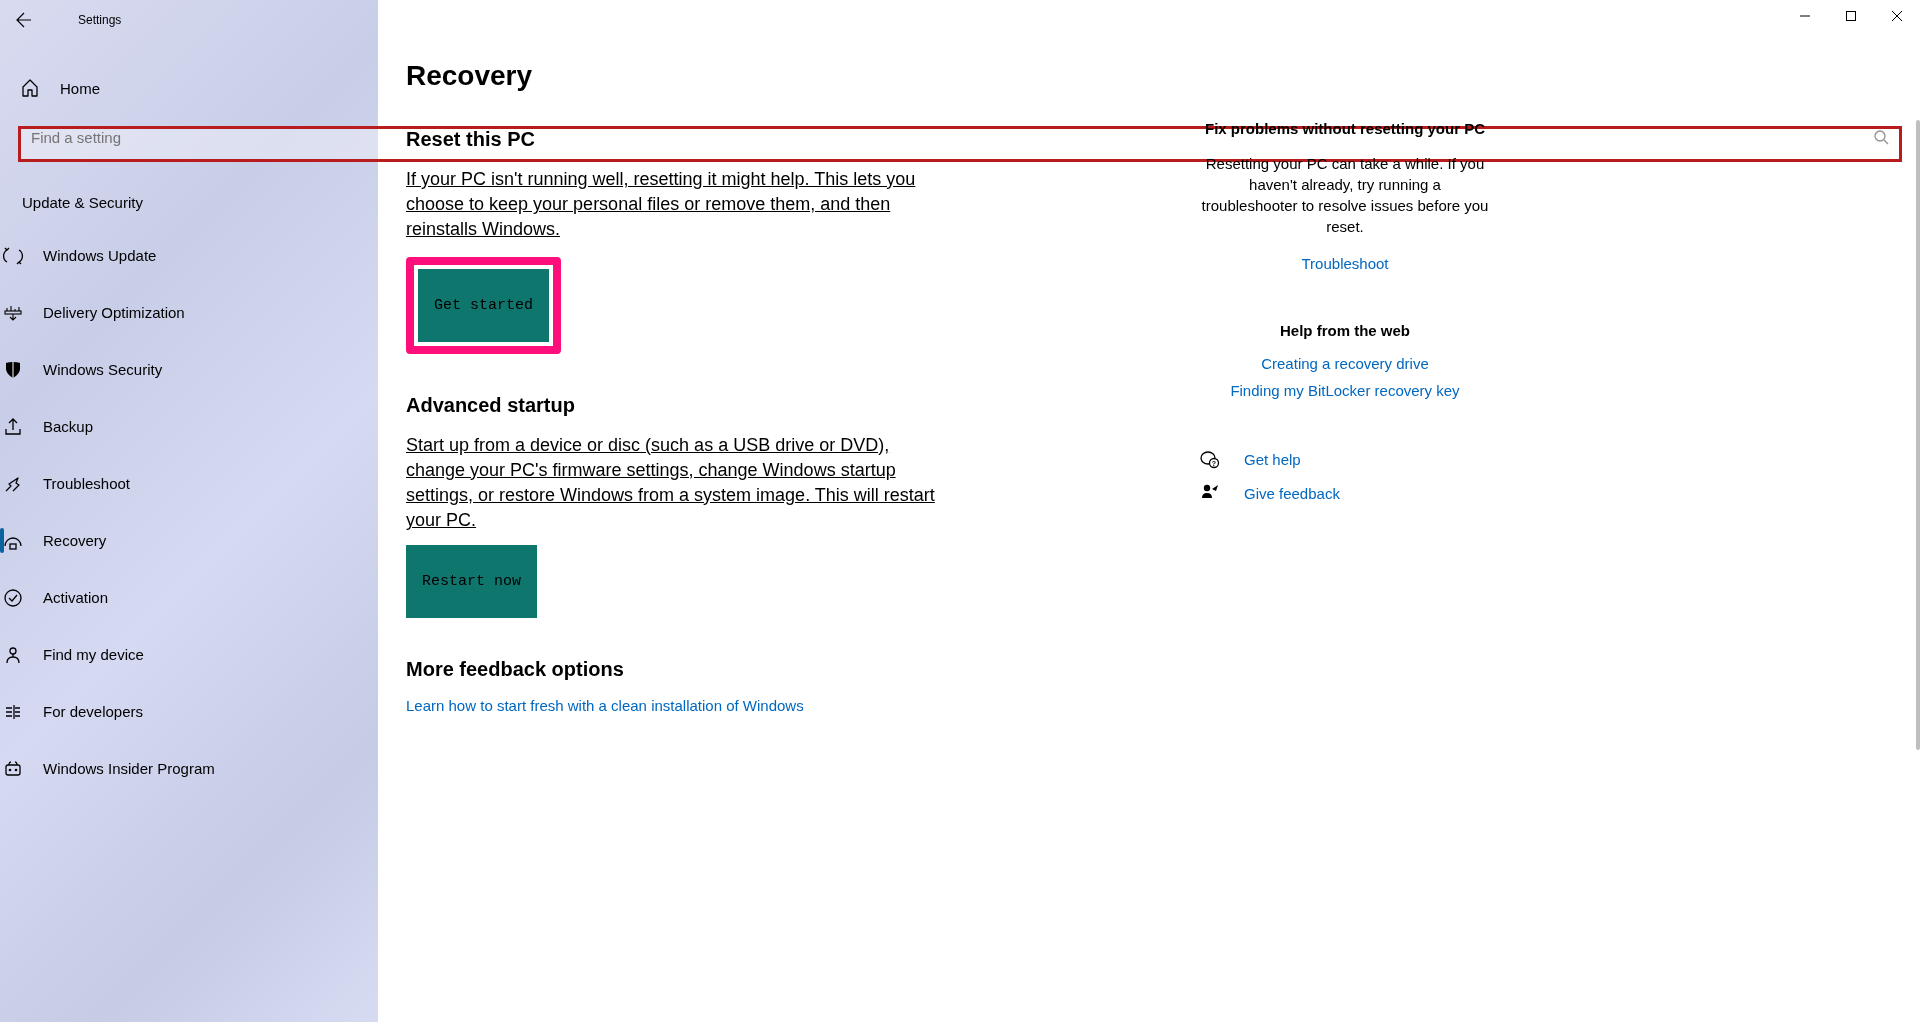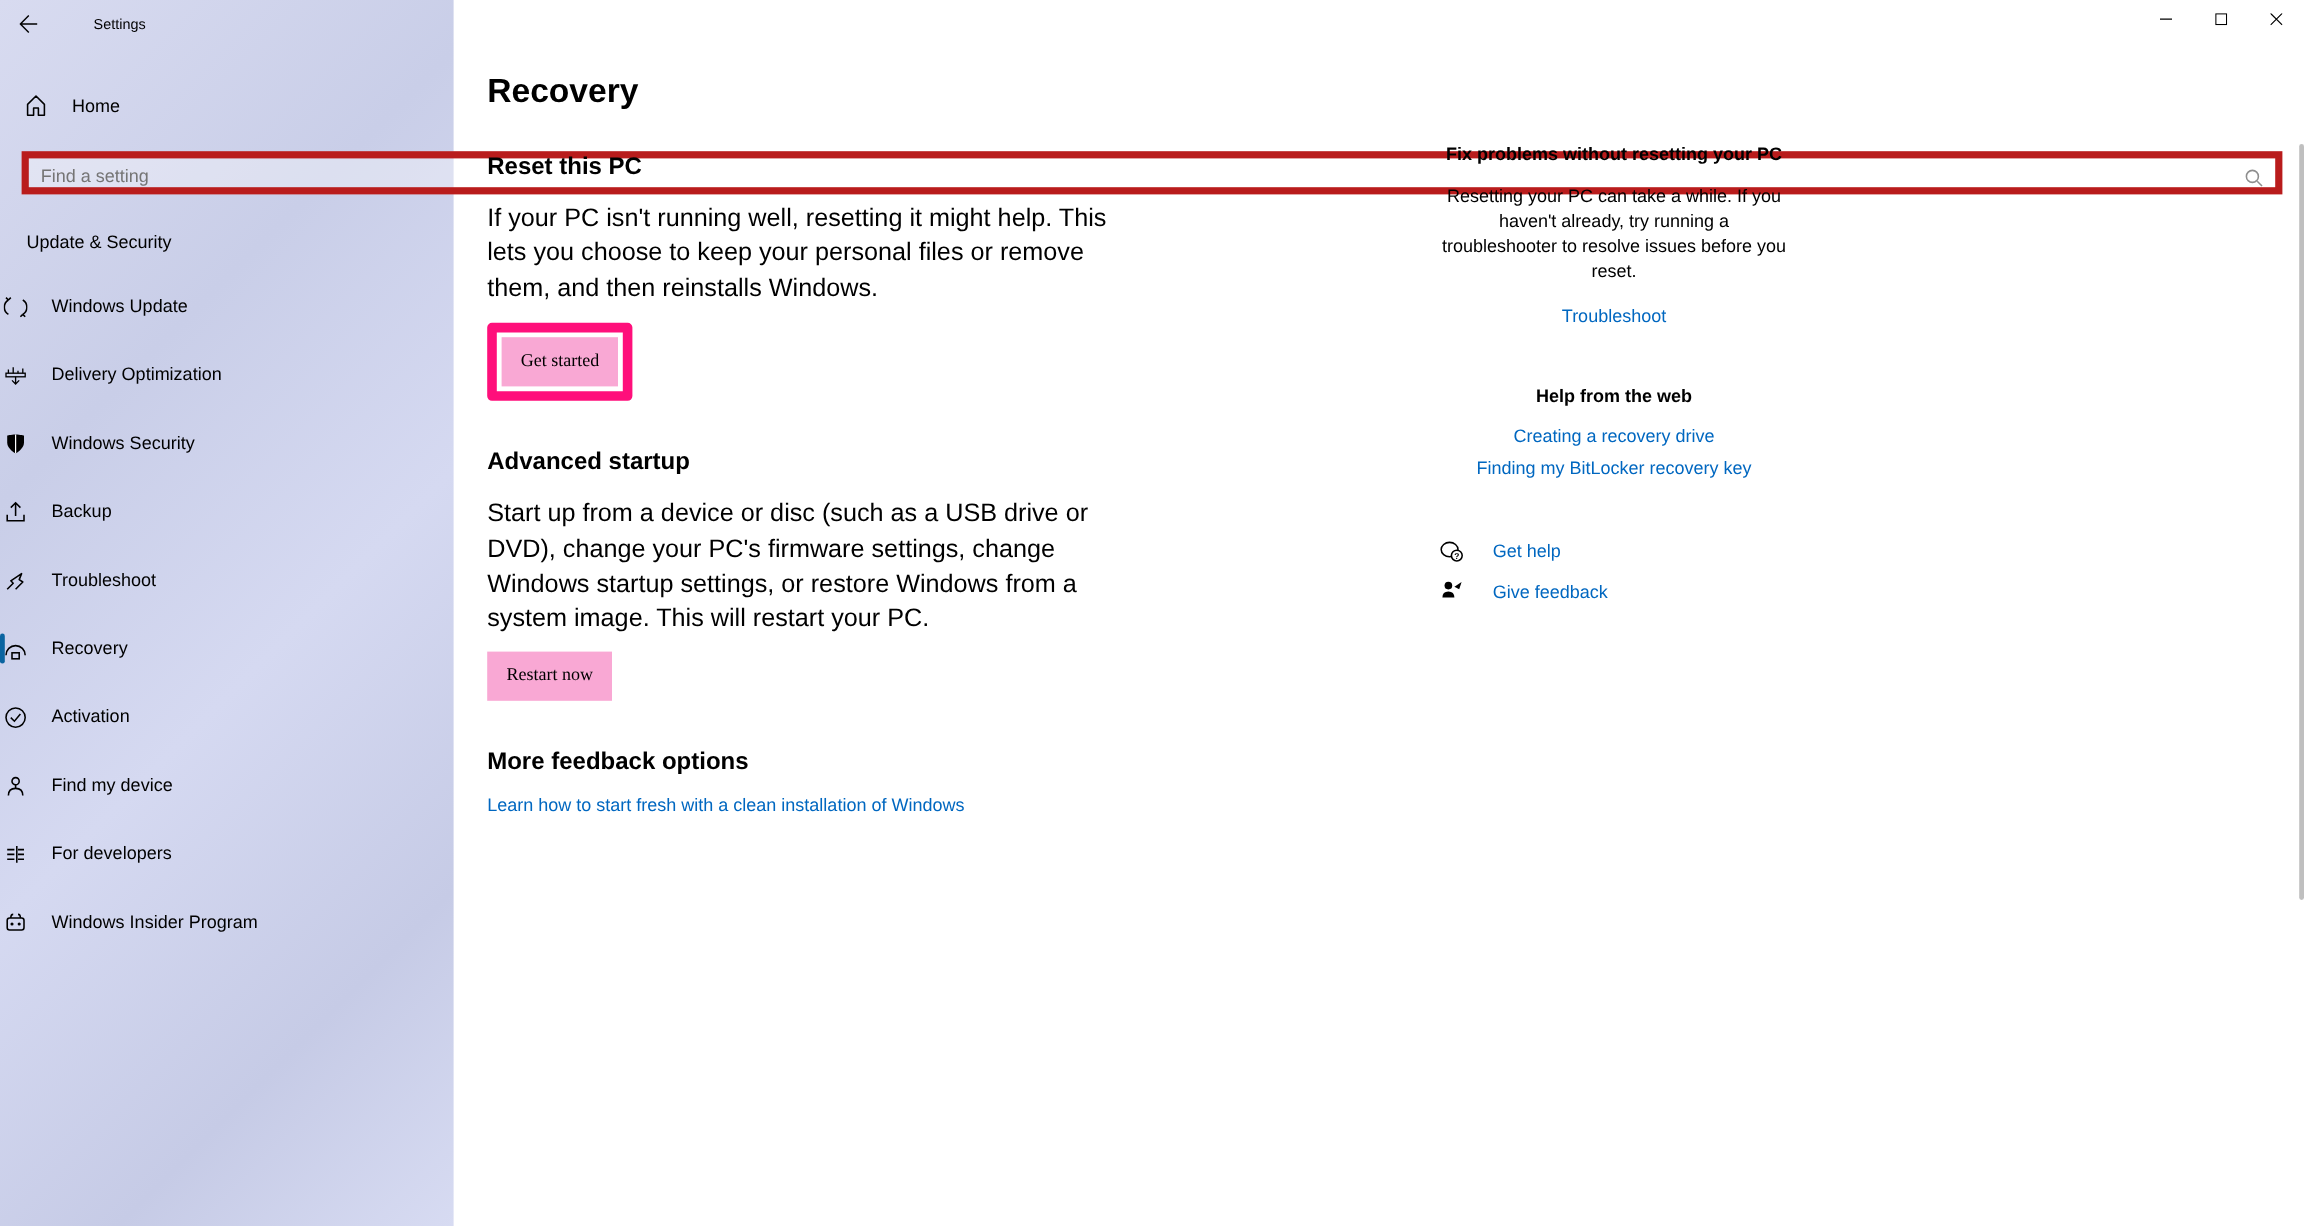--- a/index.html
+++ b/index.html
@@ -59,23 +59,23 @@
     height: 56px;
     padding-left: 20px;
     gap: 20px;
     cursor: pointer;
   }
   .home-row .icon { width: 20px; height: 20px; }
   .home-row .lbl { font-size: 15px; }
   .searchbox {
     margin: 10px 18px 20px 18px;
     height: 36px;
-    border: 6px solid #b91c1c;
+    border: 3px solid #b91c1c;
     background: rgba(255,255,255,0.35);
-    display: flex; align-items: flex-end;
+    display: flex; align-items: flex-start;
     padding: 0 10px;
     position: relative;
   }
   .searchbox input {
     flex: 1;
     border: none; outline: none; background: transparent;
     font-size: 15px;
     color: #555;
   }
   .searchbox .sicon {
@@ -122,32 +122,33 @@
     font-size: 28px;
     font-weight: 600;
     margin-bottom: 36px;
   }
   .section-title {
     font-size: 20px;
     font-weight: 600;
     margin-bottom: 16px;
   }
   .body-text {
-    font-size: 21px;
+    font-size: 18px;
     line-height: 1.4;
     max-width: 540px;
     margin-bottom: 12px;
+    text-decoration: underline;
   }
   .gray-btn {
     display: inline-block;
-    background: #f9a8d4;
+    background: #0f766e;
     border: none;
-    padding: 12px 16px;
-    font-size: 15px;
-    font-family: Liberation Serif, serif;
+    padding: 28px 16px;
+    font-size: 15px;
+    font-family: Liberation Mono, monospace;
     cursor: pointer;
   }
   .highlight-ring {
     display: inline-block;
     border: 8px solid #ff0f7b;
     border-radius: 4px;
     padding: 4px;
     margin-top: 2px;
   }
   .section { margin-bottom: 40px; }

